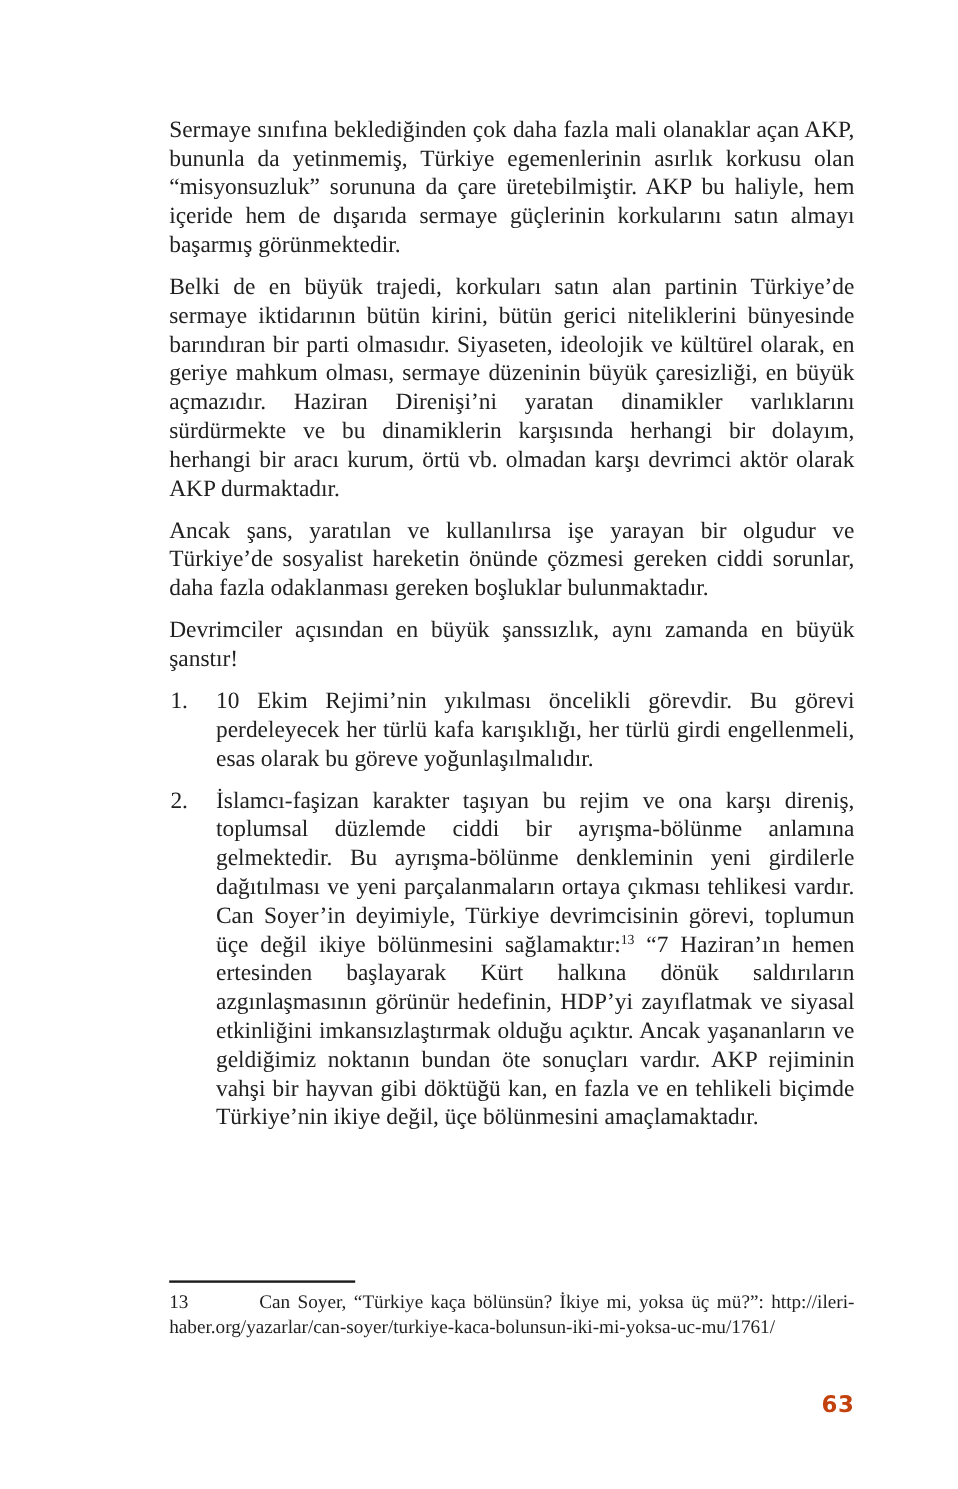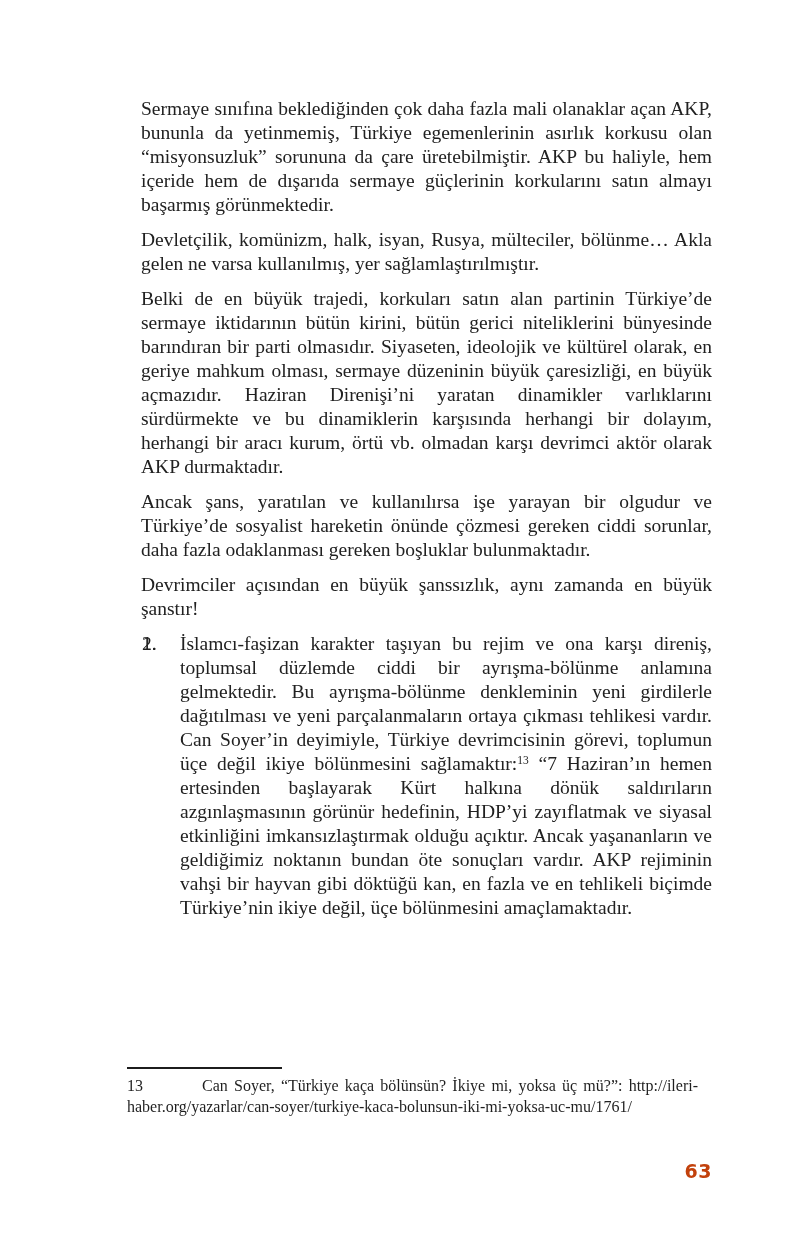--- a/index.html
+++ b/index.html
@@ -45,21 +45,21 @@
     top: 0;
   }
   sup.fn-ref {
     font-size: 11.5px;
     line-height: 0;
     vertical-align: 6px;
     letter-spacing: 0;
   }
   .footnote-block {
     position: absolute;
-    left: 127px;
+    left: 141px;
     top: 1067px;
     width: 571px;
   }
   .fn-rule {
     width: 155px;
     height: 0;
     border-top: 2px solid #1c1c1c;
     margin-bottom: 6px;
   }
   .fn-para {
@@ -88,32 +88,31 @@
 </style>
 </head>
 <body>
 
 <div class="page">
 
   <div class="text-block">
 
     <p class="para">Sermaye sınıfına beklediğinden çok daha fazla mali olanaklar açan AKP, bununla da yetinmemiş, Türkiye egemenlerinin asırlık korkusu olan “misyonsuzluk” sorununa da çare üretebilmiştir. AKP bu haliyle, hem içeride hem de dışarıda sermaye güçlerinin korkularını satın almayı başarmış görünmektedir.</p>
 
-    <p class="para">Devletçilik, komünizm, halk, isyan, Rusya, mülteciler, bölünme… Akla gelen ne varsa kullanılmış, yer sağlamlaştırılmıştır.</p>
 
     <p class="para">Belki de en büyük trajedi, korkuları satın alan partinin Türkiye’de sermaye iktidarının bütün kirini, bütün gerici niteliklerini bünyesinde barındıran bir parti olmasıdır. Siyaseten, ideolojik ve kültürel olarak, en geriye mahkum olması, sermaye düzeninin büyük çaresizliği, en büyük açmazıdır. Haziran Direnişi’ni yaratan dinamikler varlıklarını sürdürmekte ve bu dinamiklerin karşısında herhangi bir dolayım, herhangi bir aracı kurum, örtü vb. olmadan karşı devrimci aktör olarak AKP durmaktadır.</p>
 
     <p class="para">Ancak şans, yaratılan ve kullanılırsa işe yarayan bir olgudur ve Türkiye’de sosyalist hareketin önünde çözmesi gereken ciddi sorunlar, daha fazla odaklanması gereken boşluklar bulunmaktadır.</p>
 
     <p class="para">Devrimciler açısından en büyük şanssızlık, aynı zamanda en büyük şanstır!</p>
 
     <div class="ordered-list">
 
       <div class="list-item">
-        <span class="list-num">1.</span>
+        <span class="list-num">1.</span><span>10 Ekim Rejimi’nin yıkılması öncelikli görevdir. Bu görevi perdeleyecek her türlü kafa karışıklığı, her türlü girdi engellenmeli, esas olarak bu göreve yoğunlaşılmalıdır.</span>
       </div>
 
       <div class="list-item">
         <span class="list-num">2.</span><span>İslamcı-faşizan karakter taşıyan bu rejim ve ona karşı direniş, toplumsal düzlemde ciddi bir ayrışma-bölünme anlamına gelmektedir. Bu ayrışma-bölünme denkleminin yeni girdilerle dağıtılması ve yeni parçalanmaların ortaya çıkması tehlikesi vardır. Can Soyer’in deyimiyle, Türkiye devrimcisinin görevi, toplumun üçe değil ikiye bölünmesini sağlamaktır:</span><sup class="fn-ref">13</sup><span> “7 Haziran’ın hemen ertesinden başlayarak Kürt halkına dönük saldırıların azgınlaşmasının görünür hedefinin, HDP’yi zayıflatmak ve siyasal etkinliğini imkansızlaştırmak olduğu açıktır. Ancak yaşananların ve geldiğimiz noktanın bundan öte sonuçları vardır. AKP rejiminin vahşi bir hayvan gibi döktüğü kan, en fazla ve en tehlikeli biçimde Türkiye’nin ikiye değil, üçe bölünmesini amaçlamaktadır.</span>
       </div>
 
     </div>
 
   </div>
 

